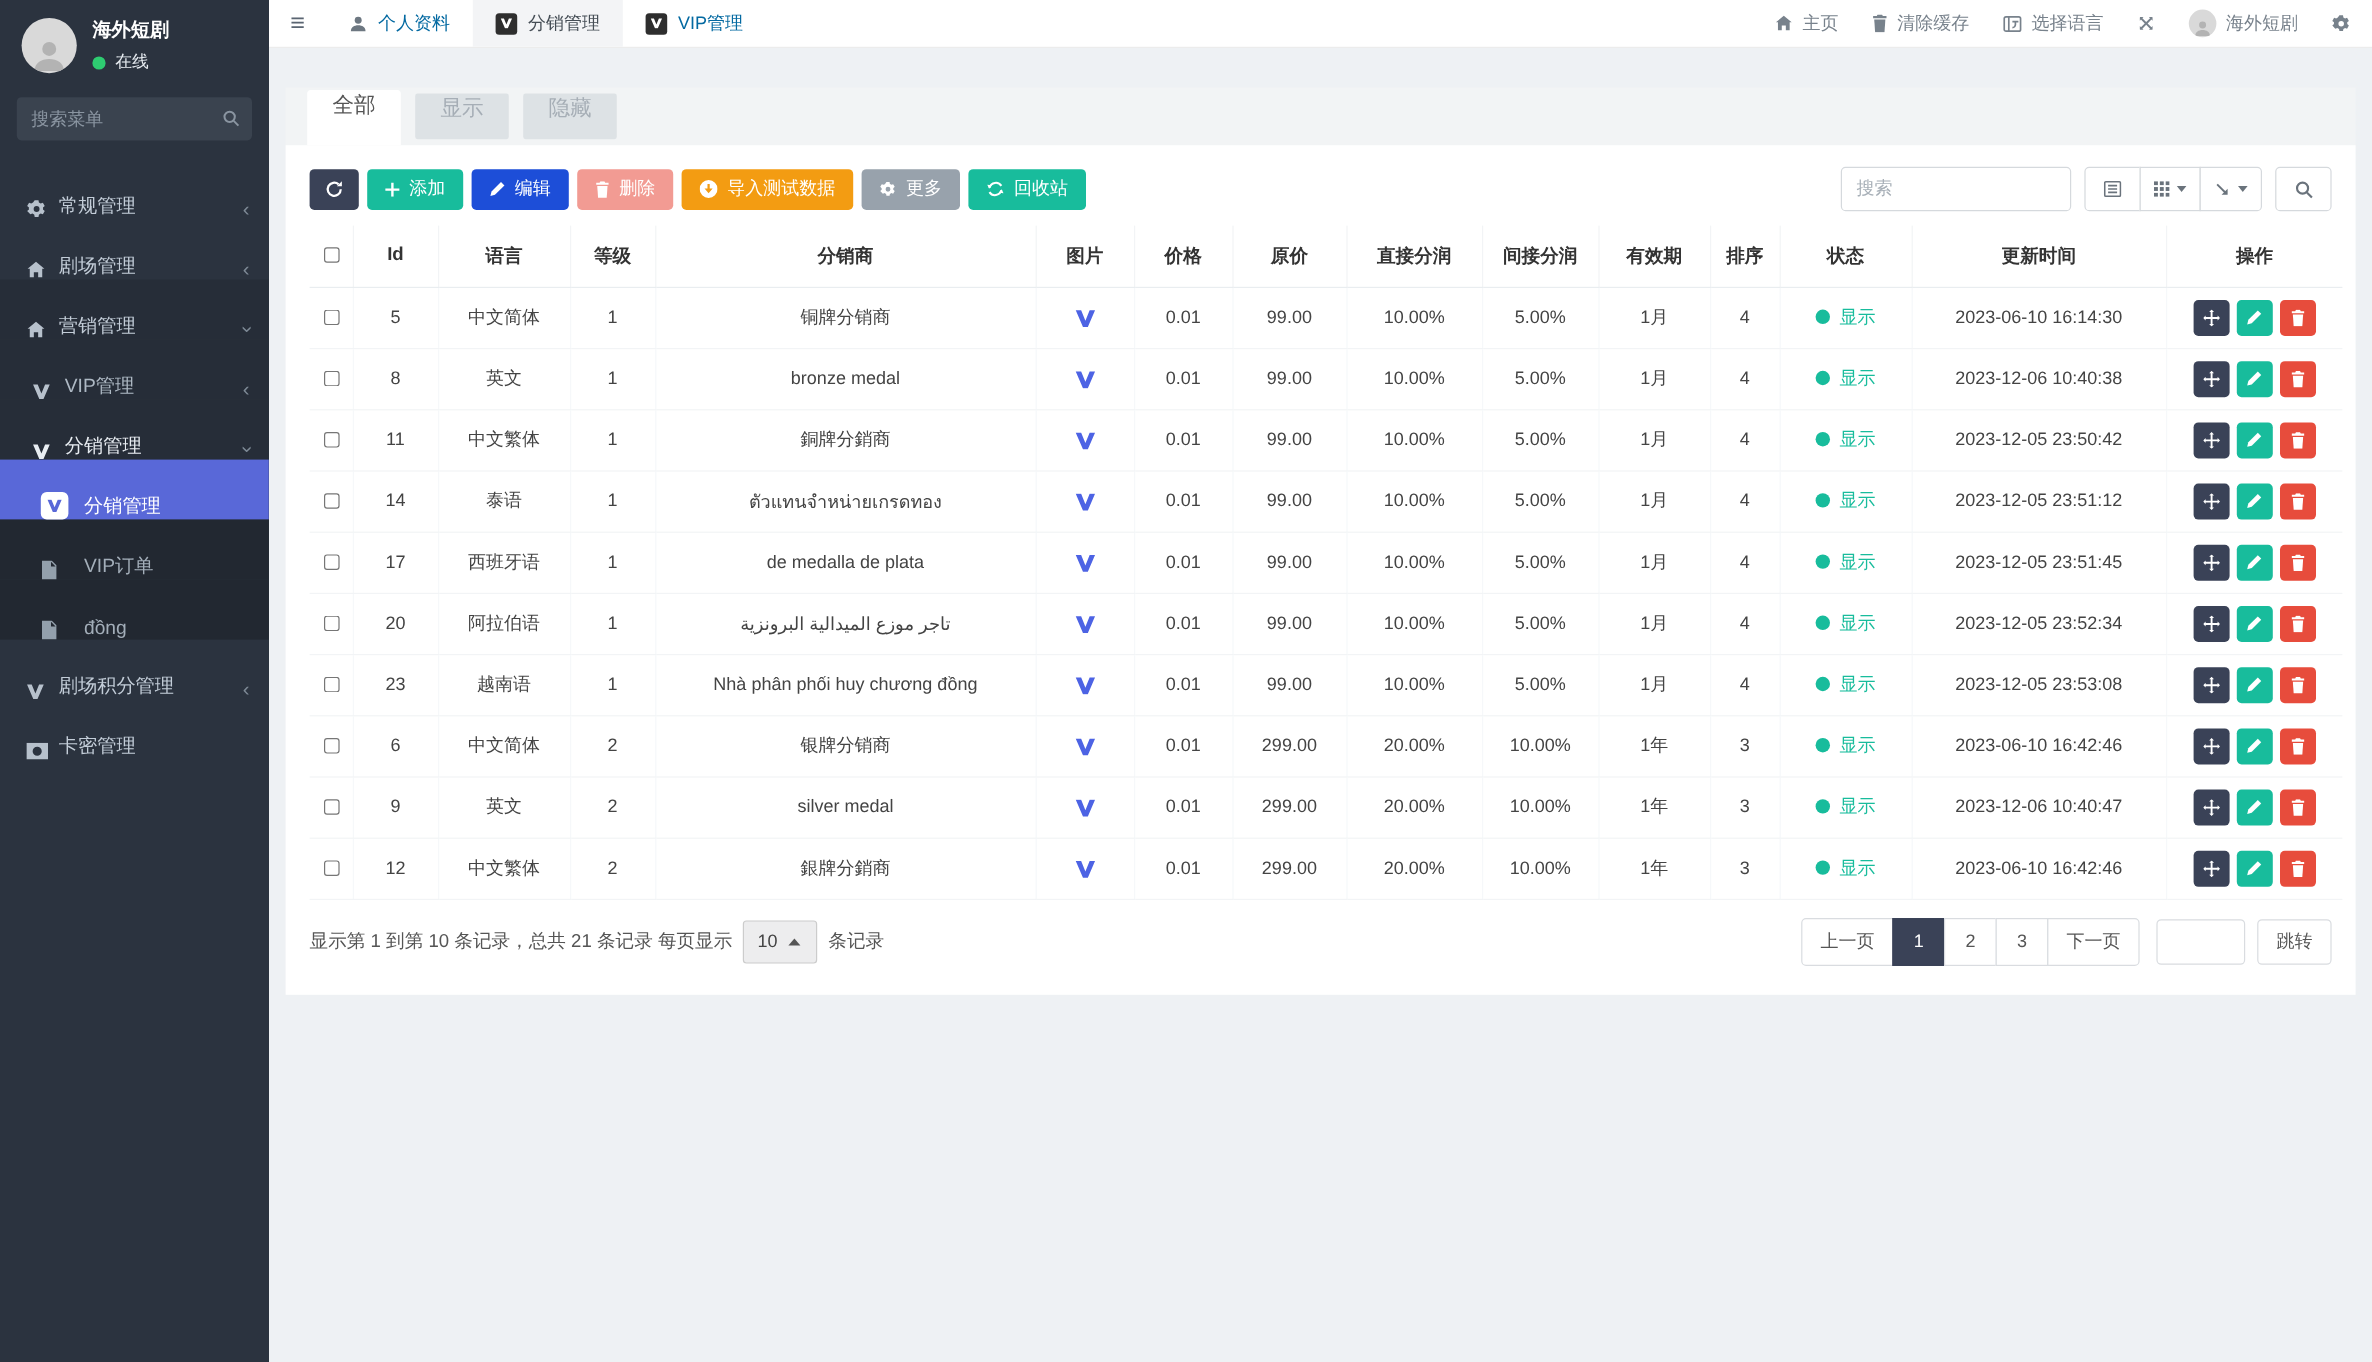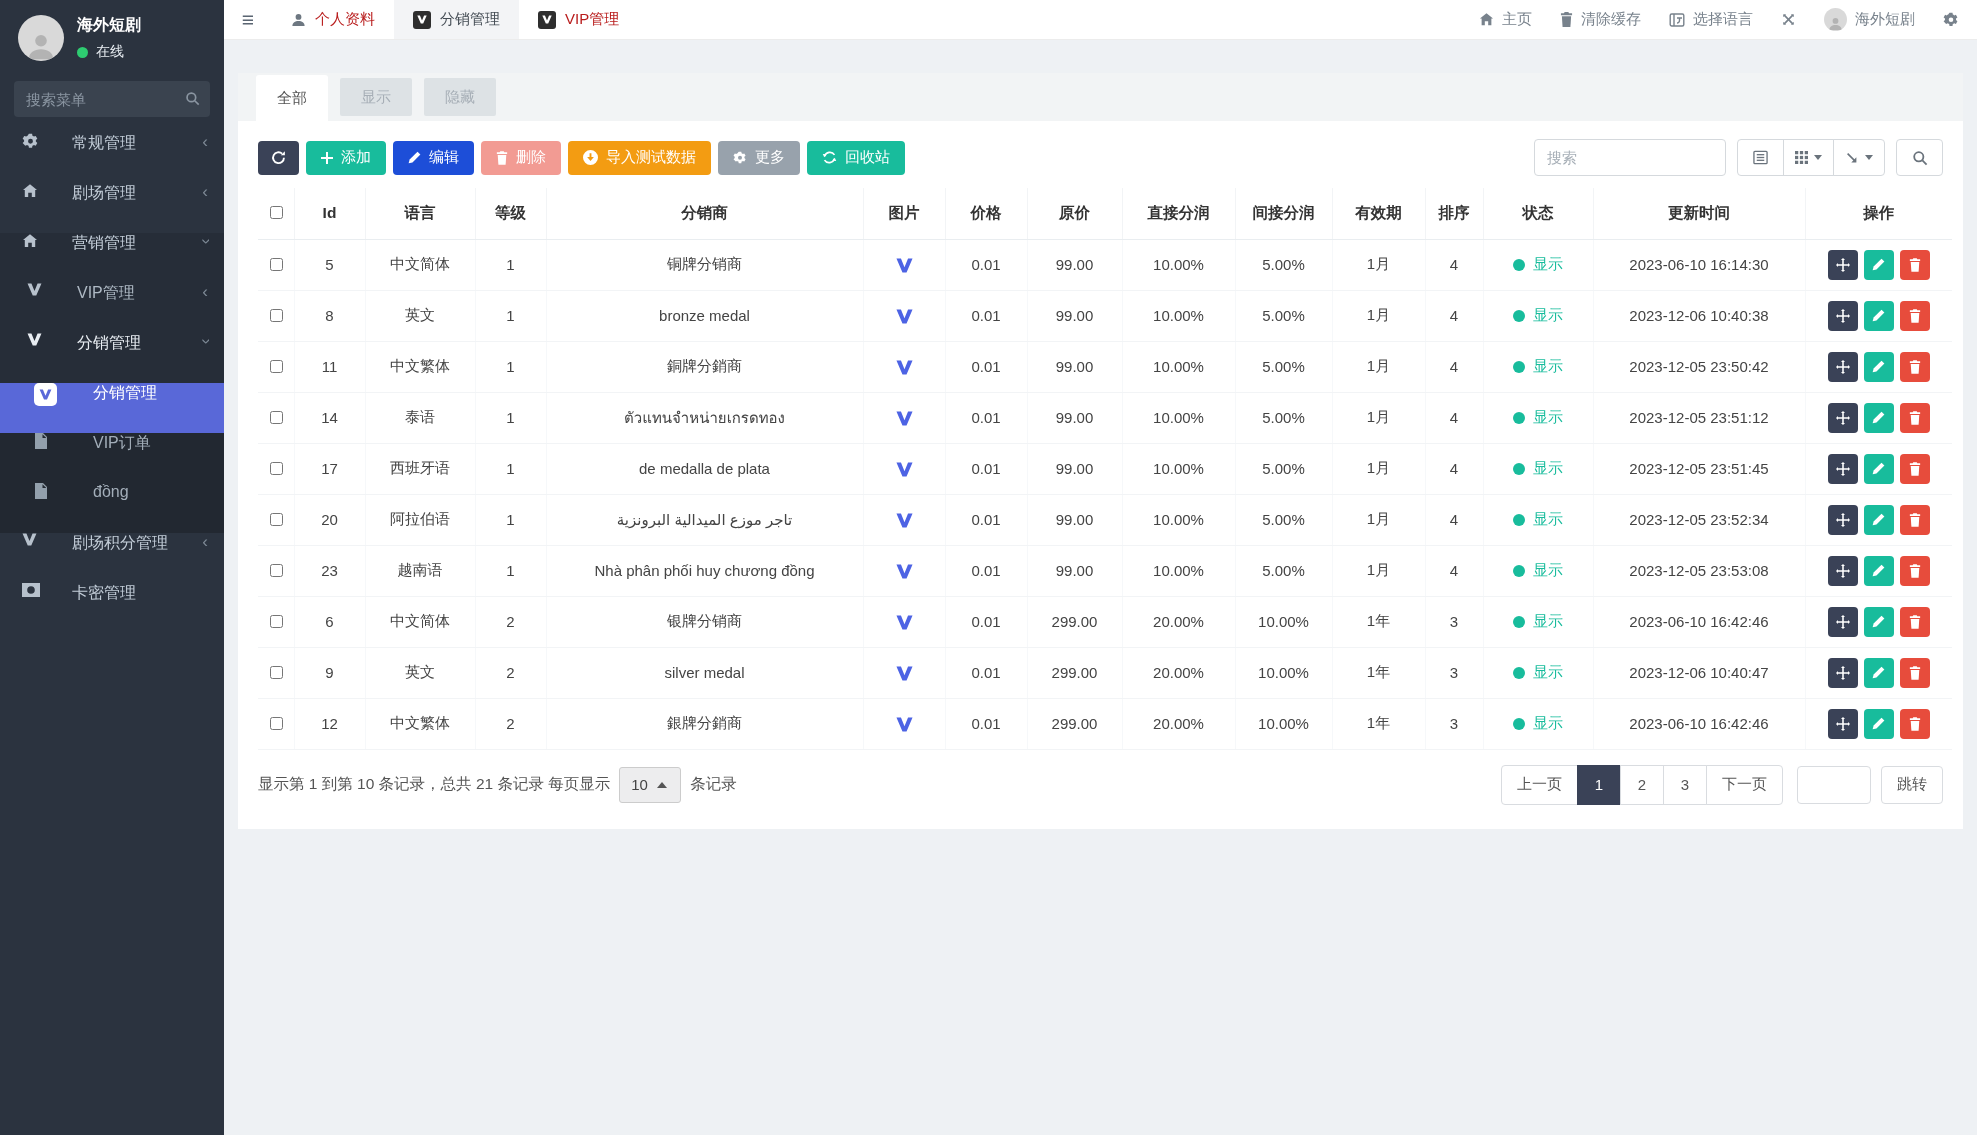--- a/index.html
+++ b/index.html
@@ -20,54 +20,54 @@
                display:flex; align-items:flex-end; justify-content:center; overflow:hidden; }
   .user-meta .user-name { color:#fff; font-weight:700; font-size:16px; margin-bottom:7px; }
   .user-status { display:flex; align-items:center; gap:8px; color:#e8edf2; font-size:14px; }
   .status-dot { width:11px; height:11px; border-radius:50%; background:#2ecc71; }
   .side-search { margin:8px 14px 16px; position:relative; }
   .side-search input { width:100%; height:36px; background:#3a434f; border:none; border-radius:4px;
                        color:#cdd5dd; font-size:15px; padding:0 34px 0 12px; outline:none; font-family:inherit; }
   .side-search input::placeholder { color:#8a95a1; }
   .side-search .s-ic { position:absolute; right:10px; top:10px; color:#8a95a1; }
 
-  .menu-item { height:50px; display:flex; align-items:flex-start; padding:0 16px 0 22px;
-               color:#c3cdd8; font-size:16px; cursor:pointer;gap:23px; }
+  .menu-item { height:50px; display:flex; align-items:flex-end; padding:0 16px 0 22px;
+               color:#c3cdd8; font-size:16px; cursor:pointer; }
   .menu-item .mi-icon { width:27px; display:flex; align-items:center; color:#b7c1cc; }
   .menu-item .chev { margin-left:auto; color:#7e8a96; font-size:17px; line-height:1; }
   .chev.down { transform:rotate(-90deg); }
   .mi-open { background:#262d38; }
   .lvl2 { padding-left:27px; background:#262d38; color:#aeb9c4; }
   .lvl3 { padding-left:34px; background:#222831; color:#a3aeb9; }
   .lvl3 .mi-icon { color:#93a0ac; }
   .menu-item.active { background:#5968d8; color:#fff; }
   .v-badge { width:23px; height:23px; border-radius:5px; background:#fff;
              display:flex; align-items:center; justify-content:center; }
   .v-badge svg { color:#5968d8; }
 
   
   .main { margin-left:224px; }
   .topnav { height:40px; background:#fff; display:flex; align-items:stretch; border-bottom:1px solid #ececec; }
   .hamburger { width:48px; display:flex; align-items:center; justify-content:center;
                color:#5a6572; font-size:21px; cursor:pointer; }
-  .top-tab { display:flex; align-items:center; gap:9px; padding:0 19px; color:#b91c1c; font-size:15px; cursor:pointer; }
+  .top-tab { display:flex; align-items:center; gap:9px; padding:0 19px; color:#0369a1; font-size:15px; cursor:pointer; }
   .top-tab.active { background:#f3f4f6; color:#454d55; }
   .v-square { width:18px; height:18px; border-radius:3px; background:#2e2e2e; color:#fff;
               display:flex; align-items:center; justify-content:center; }
   .topnav-right { margin-left:auto; display:flex; align-items:center; gap:28px; padding-right:18px; color:#78828c; }
   .tn-item { display:flex; align-items:center; gap:8px; font-size:15px; cursor:pointer; color:#78828c; }
   .avatar-sm { width:23px; height:23px; border-radius:50%; background:#d9d9d9;
                display:flex; align-items:flex-end; justify-content:center; overflow:hidden; }
   .rot45 { transform:rotate(45deg); }
 
   
   .content { padding:33px 14px 0; }
   .panel-heading { background:#f2f4f5; height:48px; display:flex; align-items:flex-end; padding-left:18px; gap:12px; }
-  .ptab { height:38px; margin-bottom:5px; padding:0 21px; display:flex; align-items:center;
-          background:#dde2e5; color:#a6aeb6; font-size:15px; border-radius:2px; cursor:pointer; }
+  .ptab { height:38px; margin-bottom:5px; padding:0 21px; display:flex; 
+          background:#dde2e5; color:#a6aeb6; font-size:18px; border-radius:2px; cursor:pointer; }
   .ptab.active { height:46px; margin-bottom:0; background:#fff; color:#555; border-radius:3px 3px 0 0; }
   .panel-body { background:#fff; padding:18px 20px 14px; }
 
   
   .toolbar { display:flex; align-items:center; margin-bottom:12px; }
   .btn { height:34px; border:none; border-radius:4px; color:#fff; font-size:15px; padding:0 15px;
          display:inline-flex; align-items:center; gap:8px; margin-right:7px; cursor:pointer; font-family:inherit; }
   .btn-refresh { background:#3a4257; width:41px; justify-content:center; padding:0; }
   .btn-add { background:#18bc9c; }
   .btn-edit { background:#1d4ed8; }

